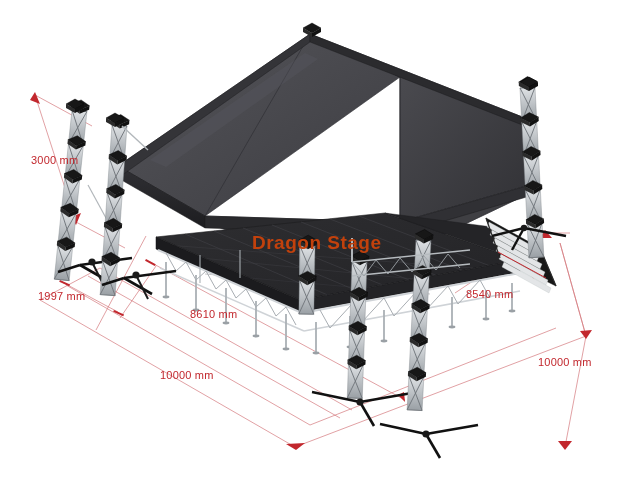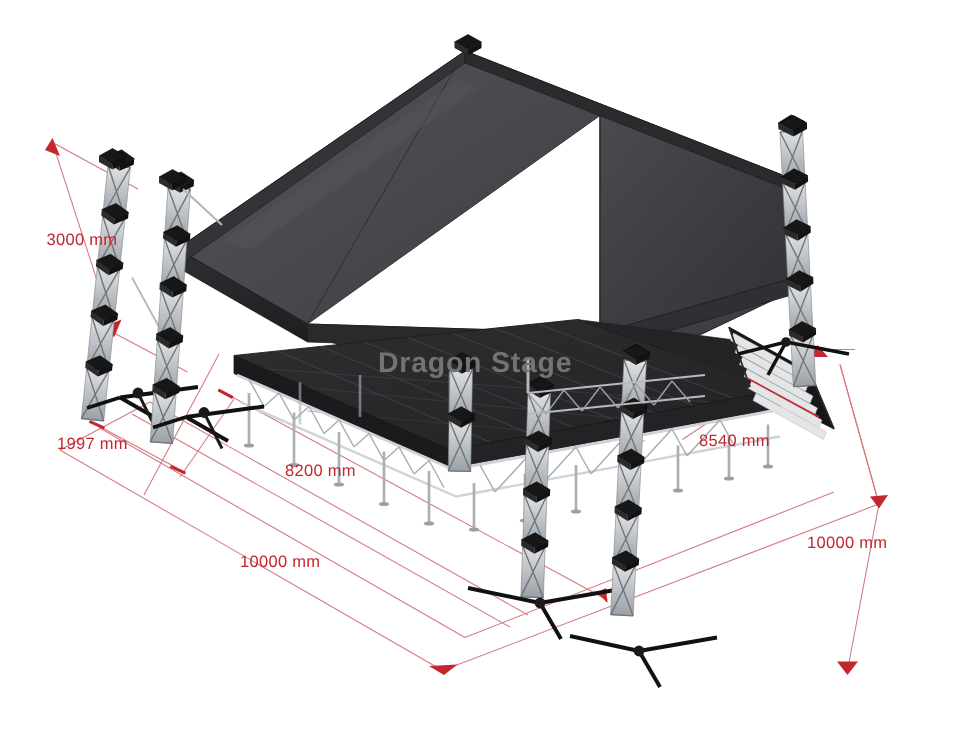--- a/index.html
+++ b/index.html
@@ -19,21 +19,21 @@
     letter-spacing:0.2px;
     line-height:1;
     user-select:none;
   }
   #watermark{
     position:absolute;
     left:252px;top:232px;
     font-family:"Liberation Sans","DejaVu Sans",sans-serif;
     font-size:19px;
     font-weight:bold;
-    color:#737373;
+    color:#c2410c;
     letter-spacing:0.5px;
     white-space:nowrap;
     user-select:none;
   }
 </style>
 </head>
 <body>
 
 <svg id="stage-render" viewBox="0 0 640 502" width="640" height="502" xmlns="http://www.w3.org/2000/svg">
 
@@ -438,21 +438,21 @@
         <use href="#nodeBox"></use>
       </g>
   </g>
 
 </svg>
 
 <div class="dim-label" style="left:31px;top:155px;">3000 mm</div>
 
 <div class="dim-label" style="left:38px;top:291px;">1997 mm</div>
 
-<div class="dim-label" style="left:190px;top:309px;">8200 mm</div>
+<div class="dim-label" style="left:190px;top:309px;">8610 mm</div>
 
 <div class="dim-label" style="left:160px;top:370px;">10000 mm</div>
 
 <div class="dim-label" style="left:466px;top:289px;">8540 mm</div>
 
 <div class="dim-label" style="left:538px;top:357px;">10000 mm</div>
 
 <div id="watermark">Dragon Stage</div>
 
 </body></html>

